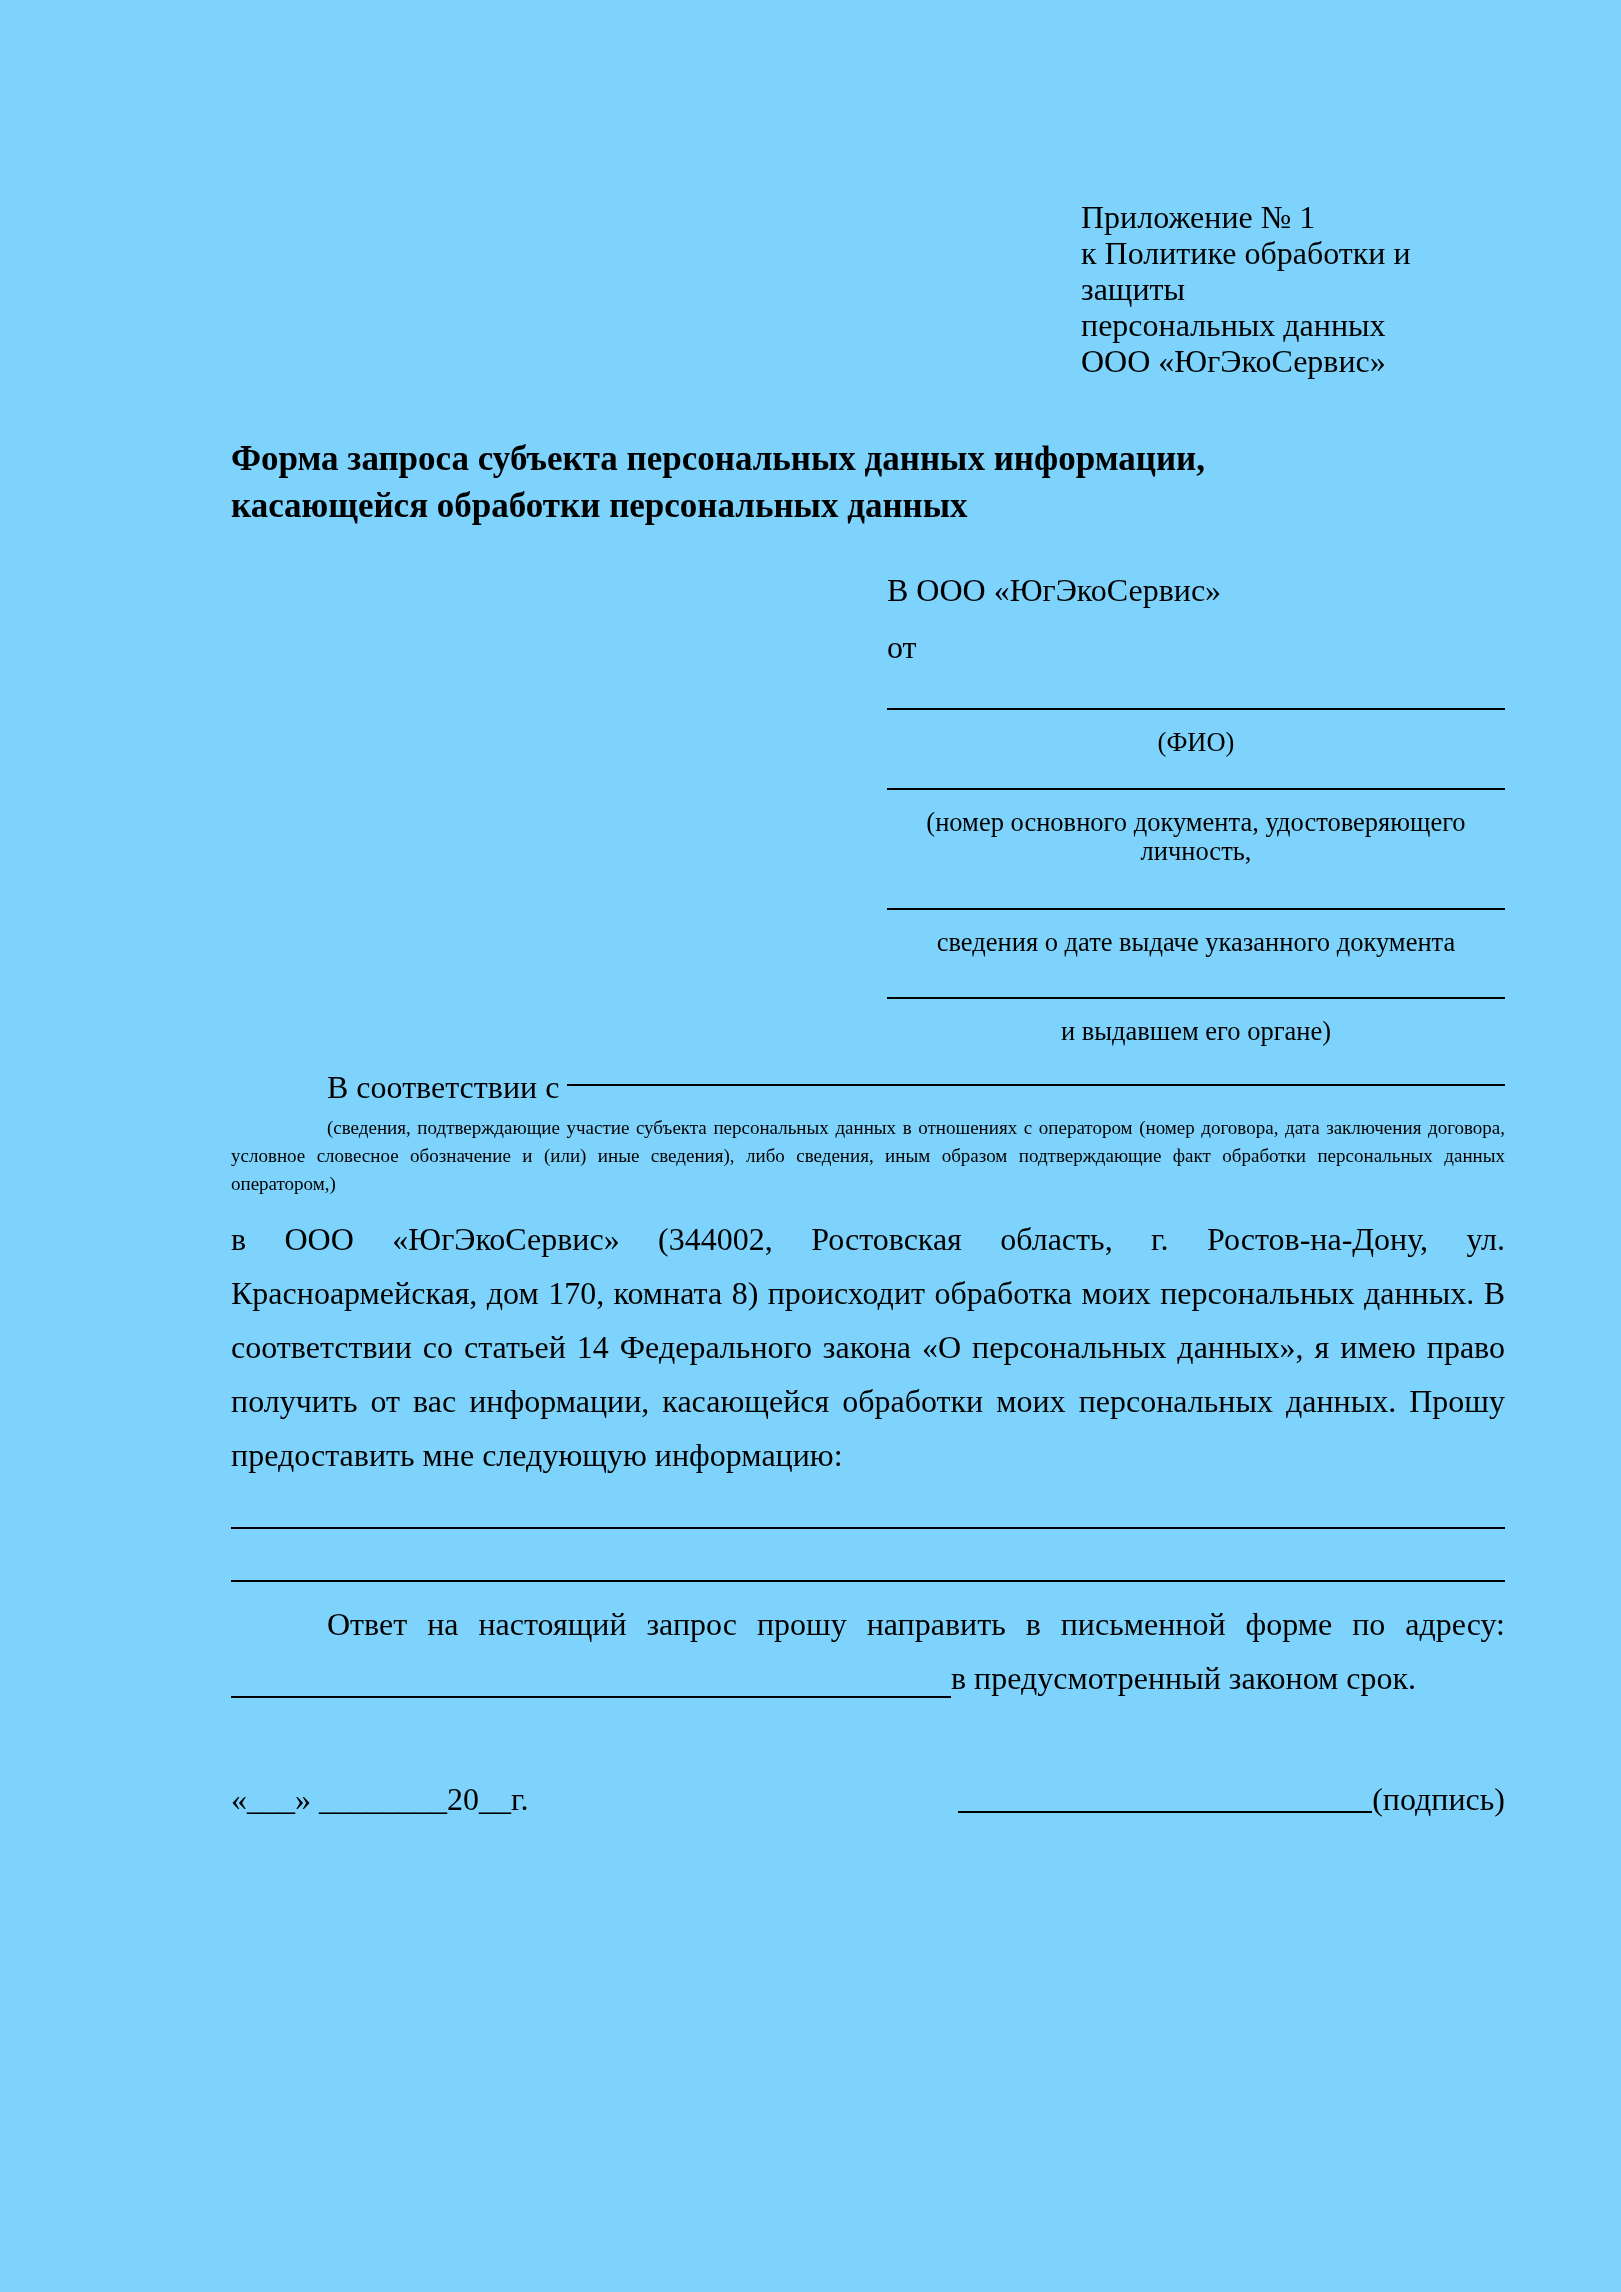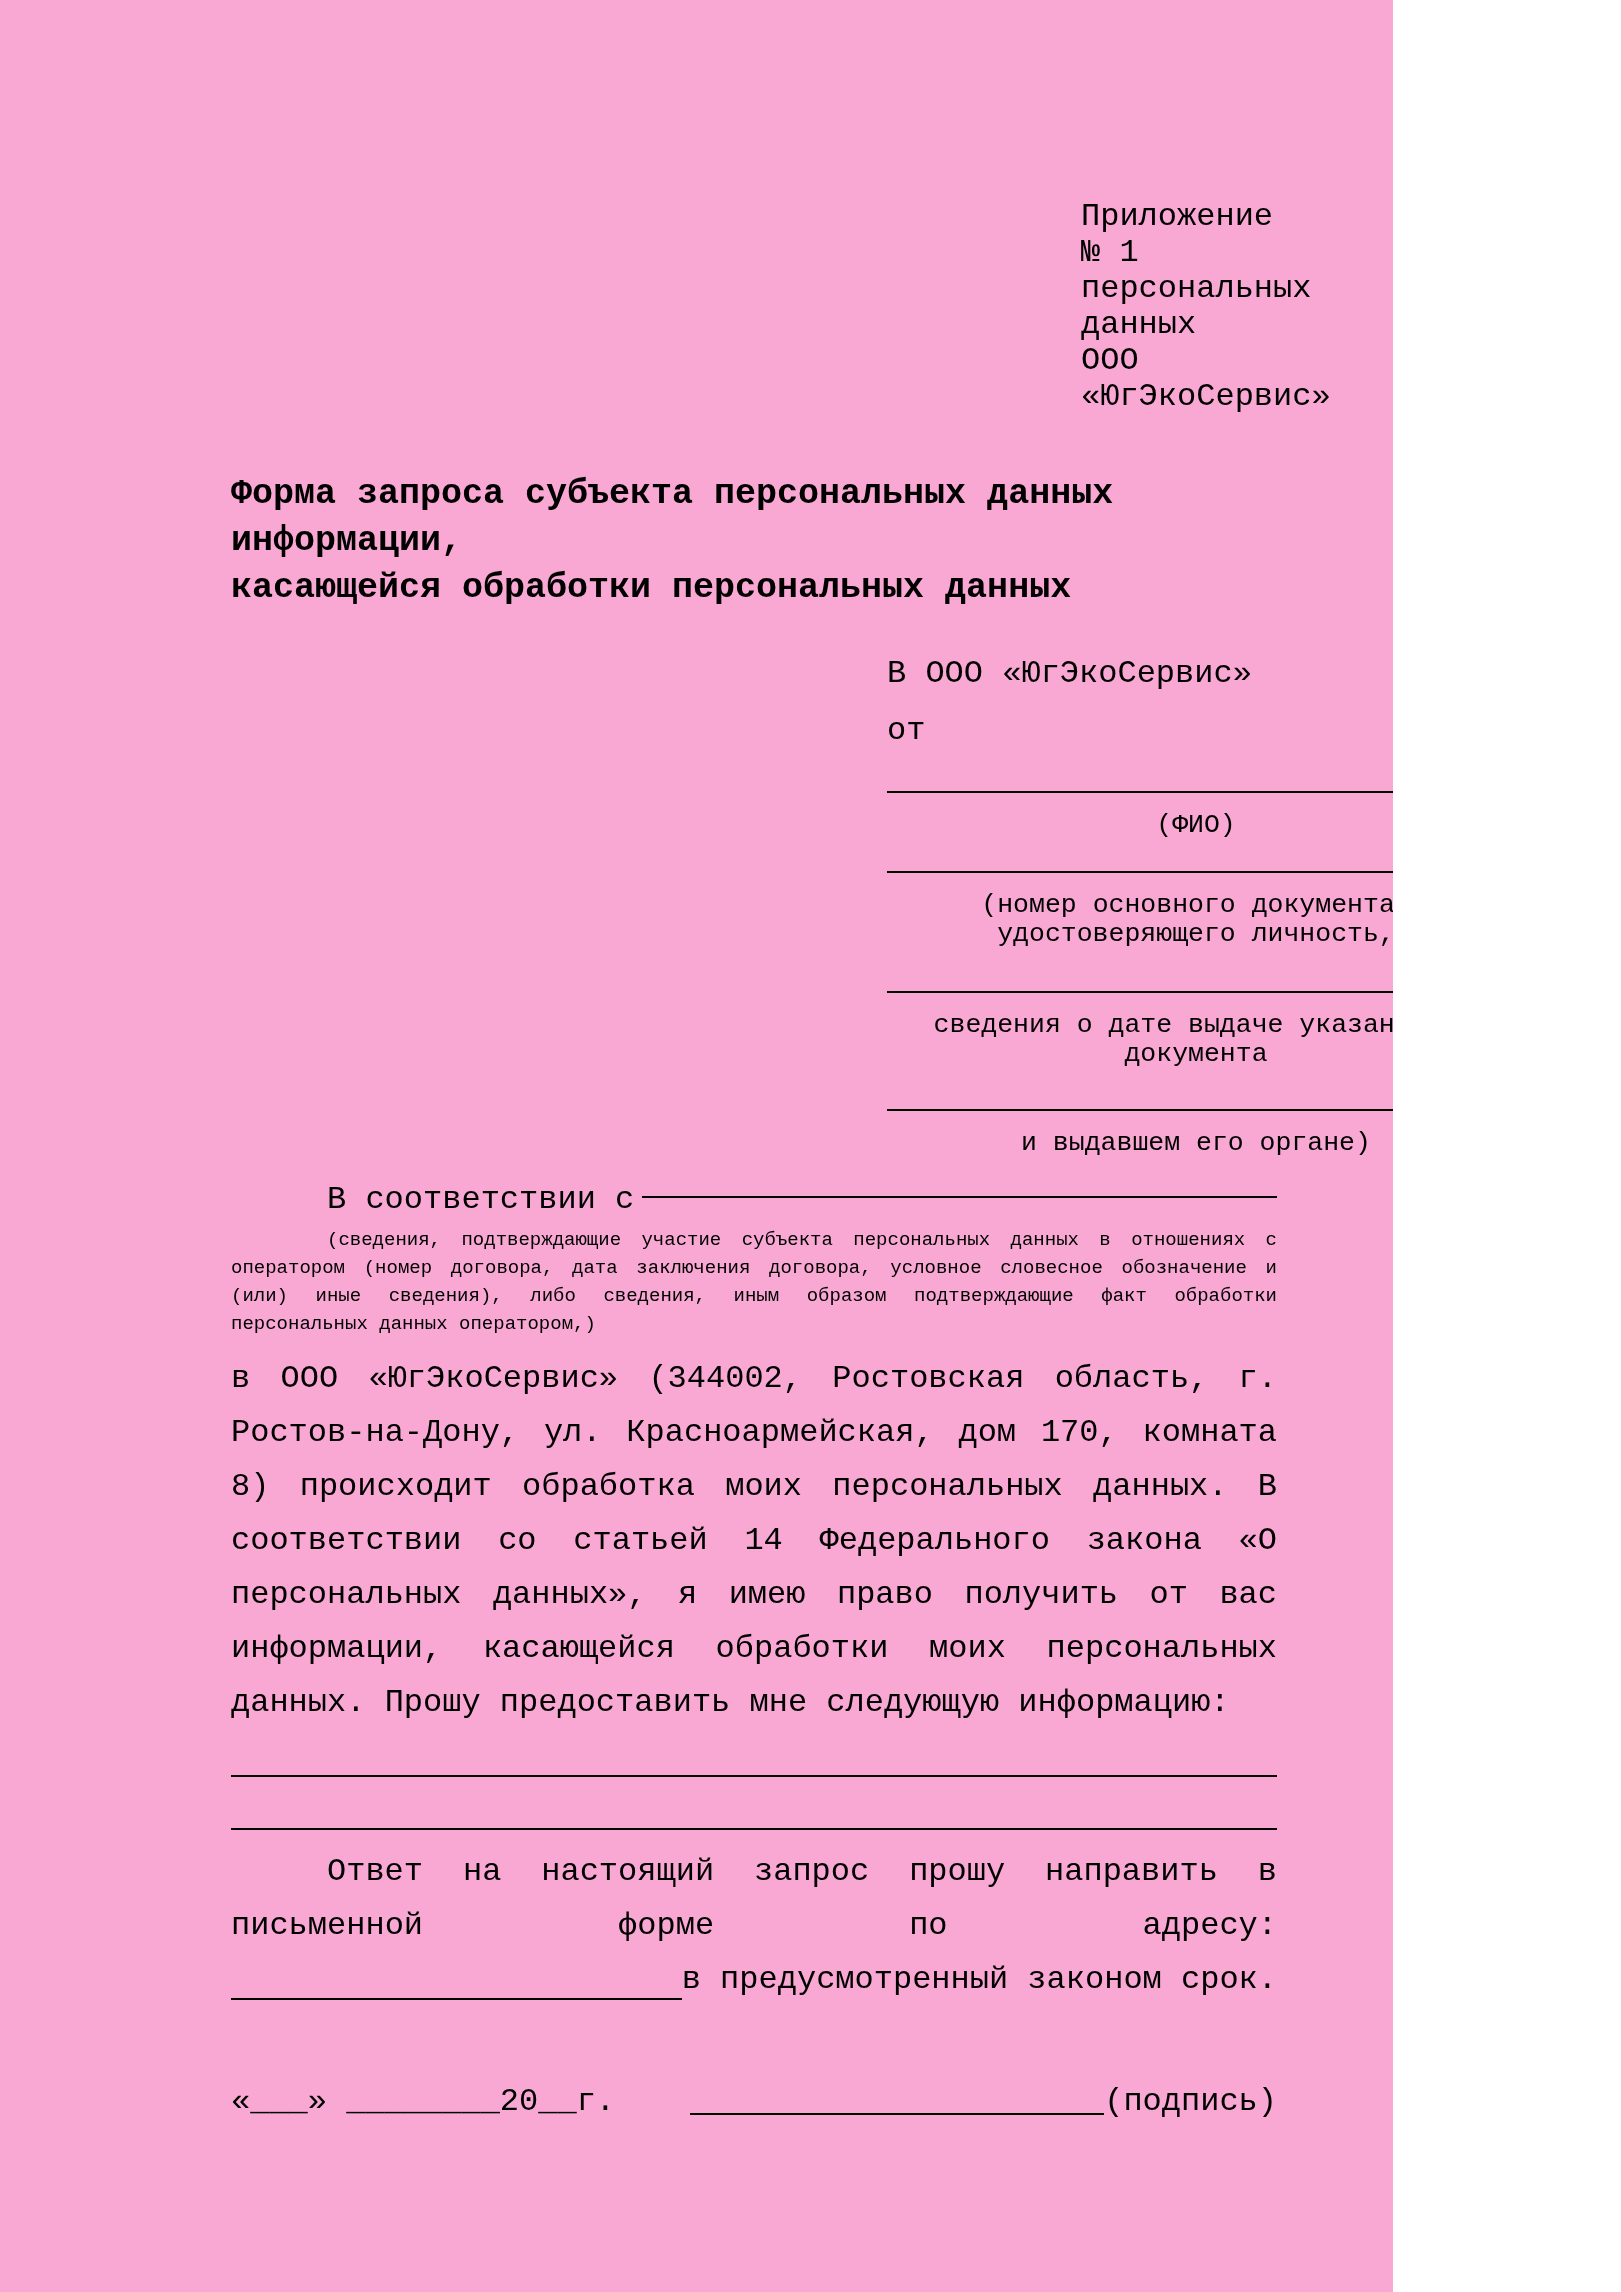--- a/index.html
+++ b/index.html
@@ -4,25 +4,24 @@
 <style>
   * { margin: 0; padding: 0; box-sizing: border-box; }
   html, body { background: #ffffff; }
   body {
     width: 1621px; height: 2293px;
     font-family: "Liberation Serif", "DejaVu Serif", serif;
     color: #000000;
     position: relative;
   }
   .page {
-    width: 1393px; height: 2293px;
+    width: 1621px; height: 2293px;
     padding: 199px 116px 0 231px; 
-    background: #f9a8d4;
+    background: #7dd3fc;
     overflow: hidden;
-    font-family: Liberation Mono, monospace;
   }
 
   
   .header-note {
     margin-left: 850px;
     font-size: 32px; line-height: 36px;
     text-align: left;
   }
 
   
@@ -111,20 +110,21 @@
   .sig-fill { width: 414px; border-bottom: 2px solid #000; margin-bottom: 7.8px; }
   .sig-caption { white-space: nowrap; }
 </style>
 </head>
 <body>
 
 <div class="page">
 
   <div class="header-note">
     <div>Приложение № 1</div>
+    <div>к Политике обработки и защиты</div>
     <div>персональных данных</div>
     <div>ООО «ЮгЭкоСервис»</div>
   </div>
 
   <div class="doc-title">
     <div>Форма запроса субъекта персональных данных информации,</div>
     <div>касающейся обработки персональных данных</div>
   </div>
 
   <div class="addressee">

